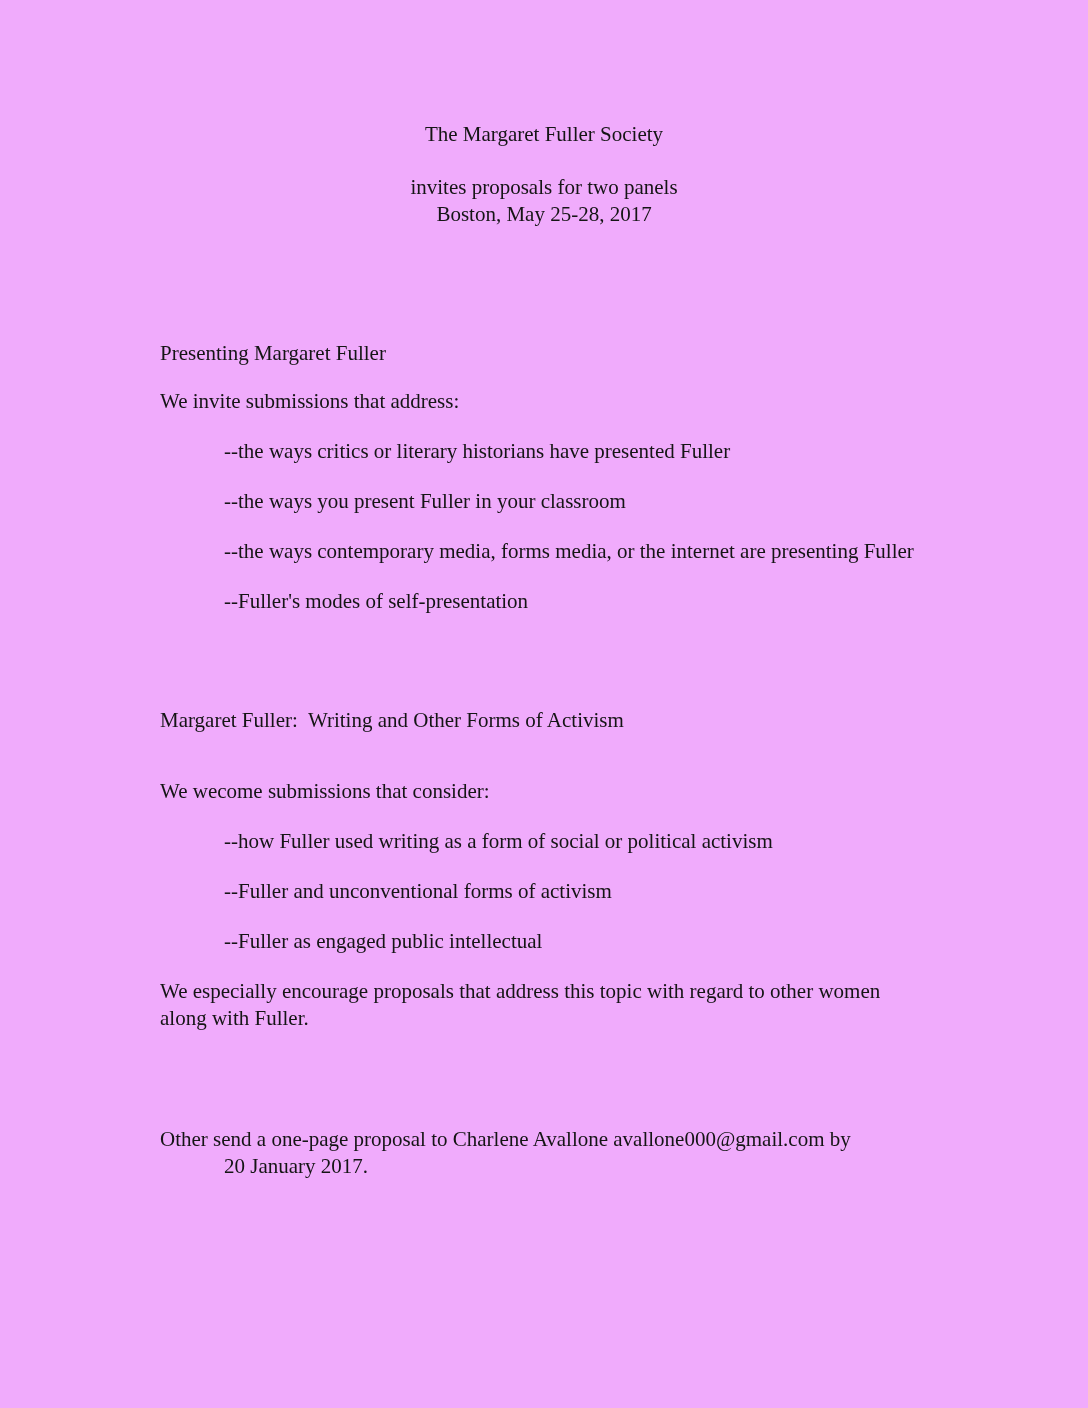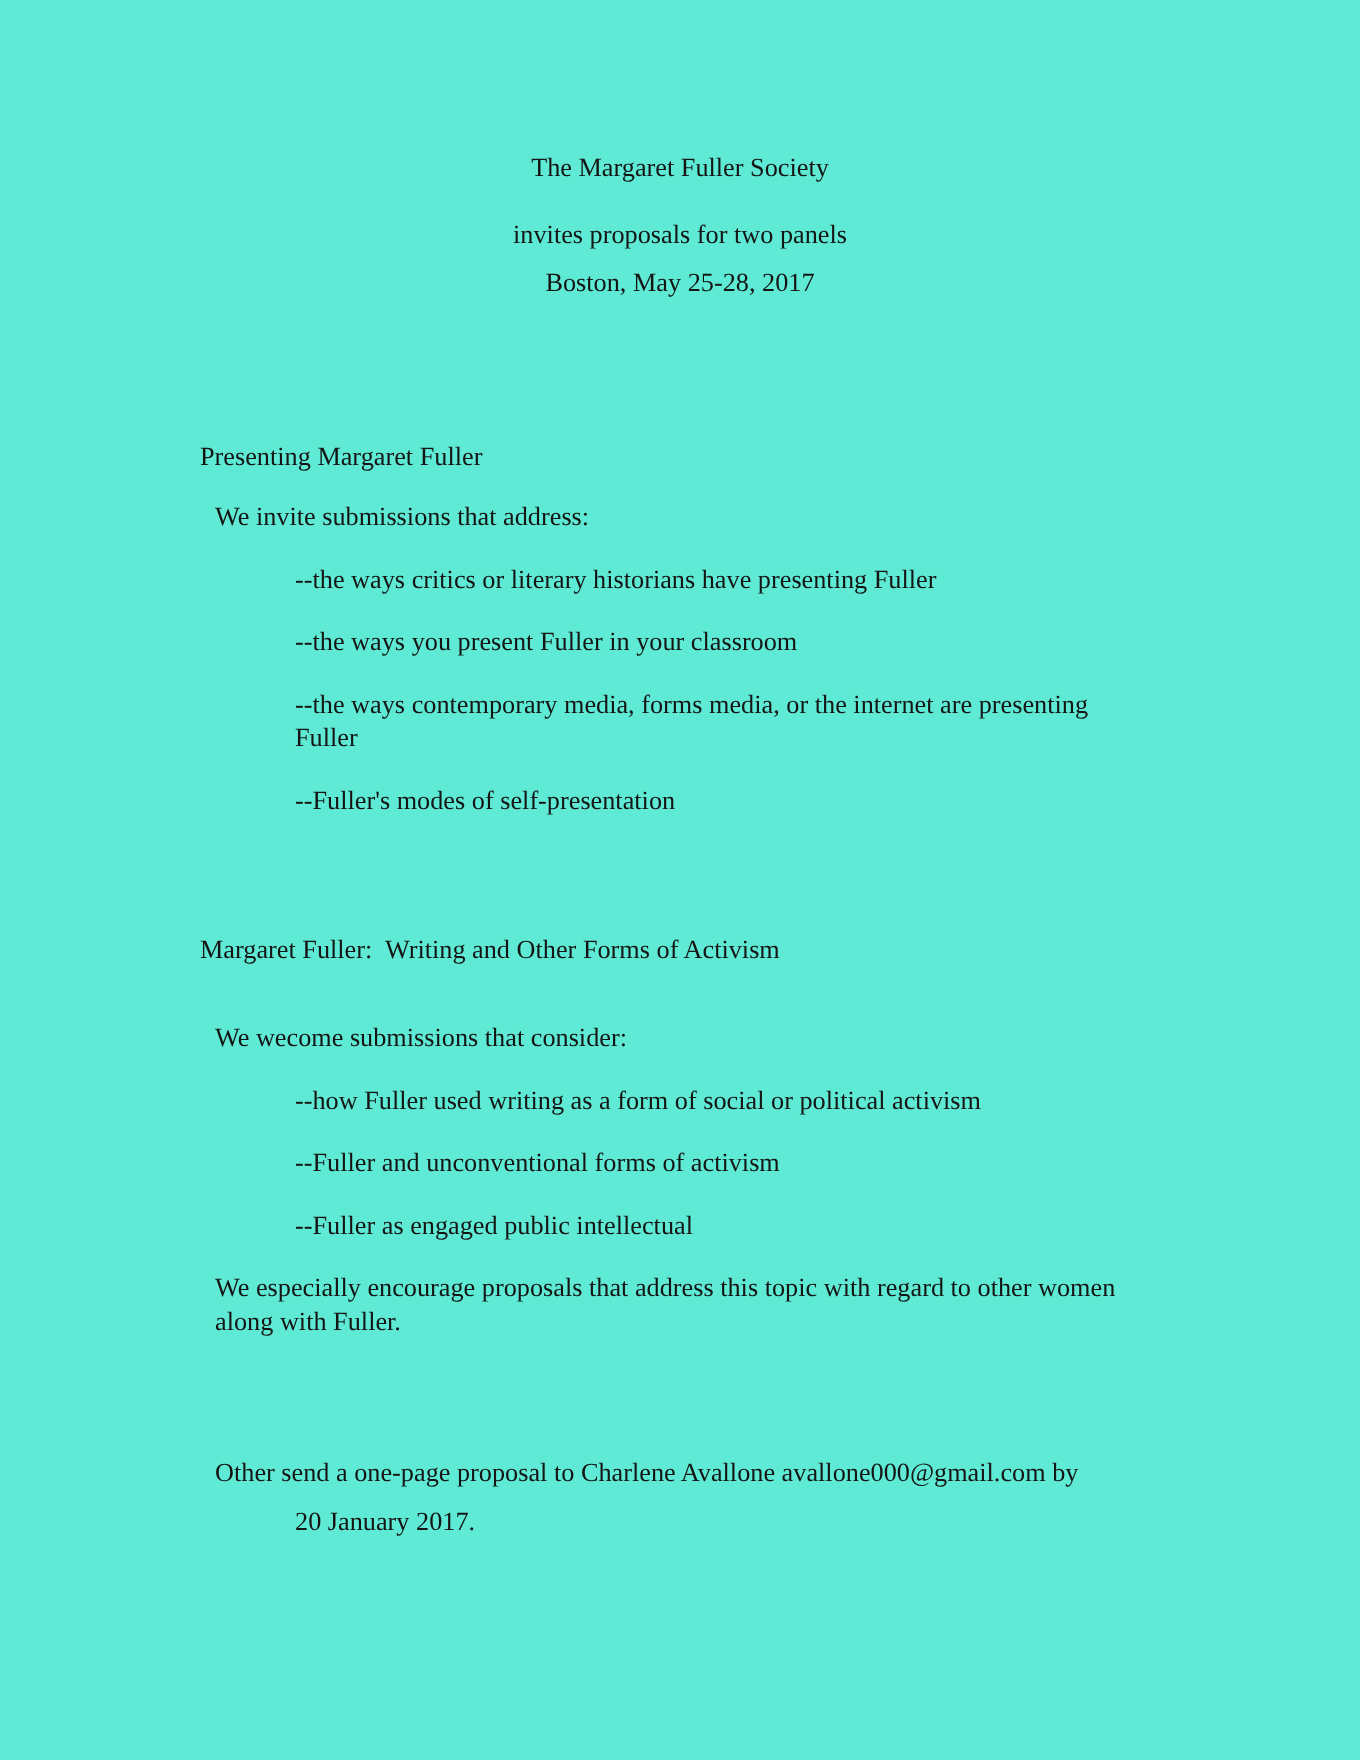--- a/index.html
+++ b/index.html
@@ -5,31 +5,31 @@
   html, body {
     margin: 0;
     padding: 0;
     background: #ffffff;
   }
   .page {
     position: relative;
     width: 1088px;
     height: 1408px;
     margin: 0 auto;
-    background: #5eead4;
+    background: #f0abfc;
     font-family: "Liberation Serif", "DejaVu Serif", serif;
     color: #151515;
     font-size: 21px;
     line-height: 27px;
     box-sizing: border-box;
     padding: 121px 160px 0 160px;
     overflow: hidden;
   }
   .centered { text-align: center; white-space: pre-wrap; }
-  p { margin: 12px; white-space: pre-wrap; }
+  p { margin: 0; white-space: pre-wrap; }
   .doc-title { margin: 0; font-size: 21px; font-weight: normal; }
   .subtitle-block { margin-top: 26px; }
   .section-heading {
     display: inline-block;
     margin: 0;
     font-size: 21px;
     font-weight: normal;
     text-underline-offset: 4px;
     white-space: pre-wrap;
   }
@@ -53,21 +53,21 @@
     <p class="centered">invites proposals for two panels</p>
     <p class="centered">Boston, May 25-28, 2017</p>
   </div>
 
   <div class="heading-1-wrap">
     <h2 class="section-heading">Presenting Margaret Fuller</h2>
   </div>
 
   <p class="intro-1">We invite submissions that address:</p>
 
-  <p class="bullet">--the ways critics or literary historians have presenting Fuller</p>
+  <p class="bullet">--the ways critics or literary historians have presented Fuller</p>
   <p class="bullet">--the ways you present Fuller in your classroom</p>
   <p class="bullet">--the ways contemporary media, forms media, or the internet are presenting Fuller</p>
   <p class="bullet">--Fuller's modes of self-presentation</p>
 
   <div class="heading-2-wrap">
     <h2 class="section-heading">Margaret Fuller:  Writing and Other Forms of Activism</h2>
   </div>
 
   <p class="intro-2">We wecome submissions that consider:</p>
 

